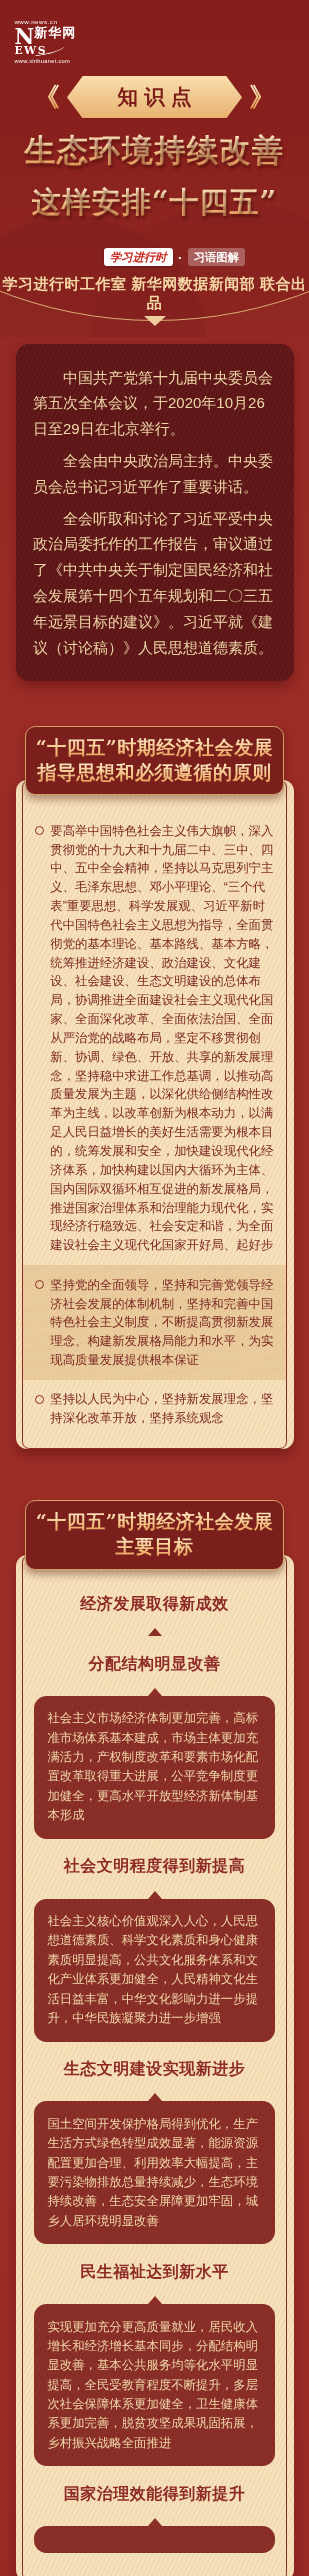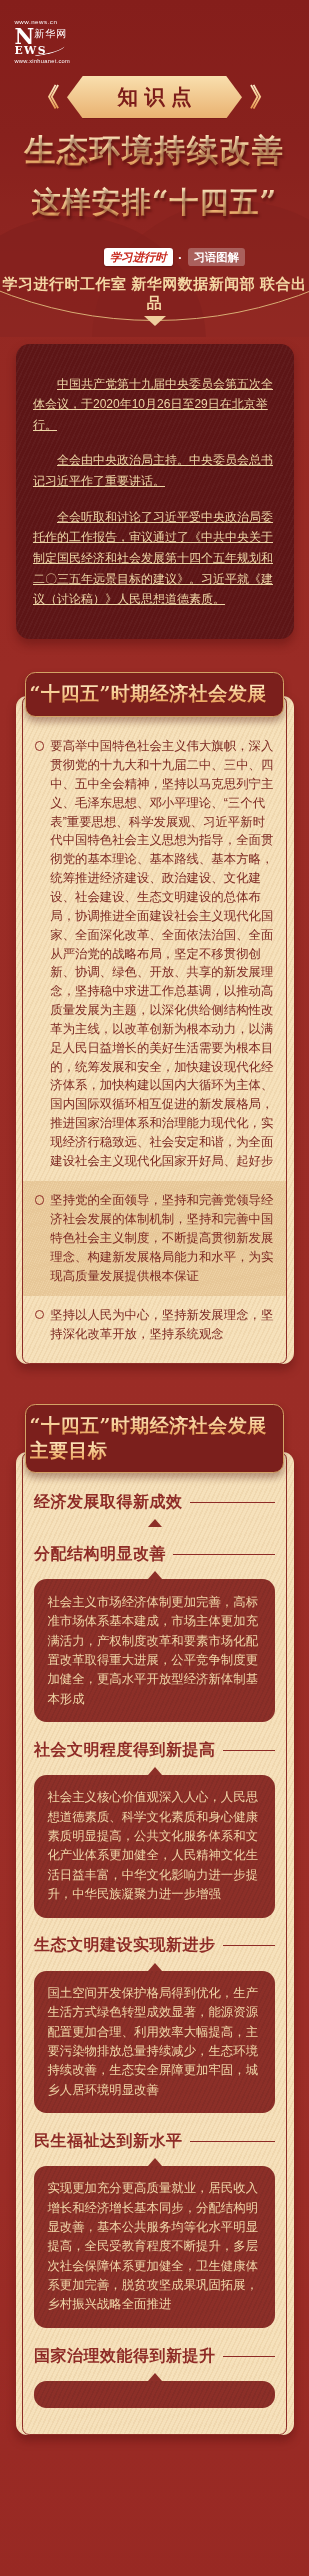--- a/index.html
+++ b/index.html
@@ -25,21 +25,21 @@
   .arc{position:absolute;left:50%;top:-531px;transform:translateX(-50%);
     width:850px;height:850px;border-radius:50%;border:1px solid #d9ad74;
     background:rgba(120,25,22,.25);}
   .tri-down{position:absolute;left:50%;top:316px;transform:translateX(-50%);
     width:0;height:0;border-left:11.3px solid transparent;border-right:11.3px solid transparent;
     border-top:10.3px solid #efce9d;}
   .xinhua{position:absolute;left:14.4px;top:18.5px;color:#fff;line-height:1;}
   .xh-url{font-size:6.2px;letter-spacing:0.5px;}
   .xh-row{margin-top:1.5px;white-space:nowrap;}
   .xh-n{font-family:"DejaVu Serif",serif;font-weight:bold;font-size:21.6px;}
-  .xh-cn{font-weight:normal;font-size:10px;vertical-align:7.2px;letter-spacing:1px;}
+  .xh-cn{font-weight:bold;font-size:13px;vertical-align:7.2px;letter-spacing:1px;}
   .xh-ews{font-family:"DejaVu Serif",serif;font-weight:bold;font-size:10.8px;letter-spacing:1.5px;margin-top:-2.1px;}
   .swoosh{display:inline-block;width:31px;height:6.2px;margin-left:-13.4px;
     border-bottom:1.5px solid #fff;border-radius:0 0 100% 30%;transform:rotate(-10deg);}
   .xh-url2{font-size:5.7px;margin-top:2.1px;letter-spacing:0.3px;}
   .badge-row{position:absolute;top:76px;left:0;right:0;display:flex;align-items:center;justify-content:center;gap:7.2px;}
   .chev{font-size:26px;line-height:1;}
   .hex{min-width:144px;padding:7.2px 15.5px;text-align:center;
     background:linear-gradient(180deg,#f9dfae,#e9b271);
     clip-path:polygon(9% 0,91% 0,100% 50%,91% 100%,9% 100%,0 50%);
     box-shadow:0 3.1px 5.2px rgba(70,8,8,.4);}
@@ -54,43 +54,43 @@
   .pill-dot{color:#fff;font-size:13.4px;font-weight:bold;}
   .pill-grey{background:rgba(255,255,255,.28);color:#fff;}
   .producer-line{position:absolute;top:275px;width:100%;text-align:center;
     color:#f4d7a4;font-size:15px;font-weight:bold;letter-spacing:0.5px;}
   
   .intro{margin:7.2px 15.5px 0;flex:none;}
   .panel{border-radius:13.4px;padding:14.4px 17.5px;
     background-color:#5d1516;
     background-image:repeating-linear-gradient(115deg,rgba(255,255,255,.03) 0 1.5px,transparent 1.5px 4.1px);
     box-shadow:0 5.2px 9.3px rgba(70,8,8,.35);}
-  .panel p{color:#eed6a6;font-size:12px;line-height:1.72;text-indent:2em;margin:15px 0;text-decoration:underline;}
+  .panel p{color:#eed6a6;font-size:15px;line-height:1.72;text-indent:2em;margin:6px 0;}
   
   section{flex:none;}
   .sec{margin-top:33px;}
-  .sec-header{position:relative;z-index:2;width:250px;margin:0 auto;
+  .sec-header{position:relative;z-index:2;width:250px;margin:12px auto;
     background:#7b1f1c;border:0.5px solid #d3a365;border-radius:10.3px;
-    padding:8.2px 3.1px 9.3px;text-align:left;box-shadow:0 4.1px 7.2px rgba(70,8,8,.35);}
+    padding:8.2px 3.1px 9.3px;text-align:center;box-shadow:0 4.1px 7.2px rgba(70,8,8,.35);}
   .sec-header span{display:block;font-size:19px;line-height:1.32;letter-spacing:0.5px;}
   .sec-header span:empty{display:none;}
   .card{position:relative;z-index:1;margin:-27px 15.5px 0;border-radius:11.3px;
     background-color:#f6e1bb;
     background-image:repeating-linear-gradient(115deg,rgba(173,116,52,.09) 0 1.5px,transparent 1.5px 4.1px);
     box-shadow:0 5.2px 9.3px rgba(70,8,8,.35);}
   .card-inner{border:1px solid #8e2b26;border-radius:7.2px;margin:6.2px;padding:30px 0 9.3px;}
   
   .row{display:flex;gap:6px;padding:10.3px 12.4px;}
   .row.dark{background-color:rgba(205,150,78,.22);
     background-image:repeating-linear-gradient(115deg,rgba(173,116,52,.10) 0 1.5px,transparent 1.5px 4.1px);}
   .ring{flex:none;width:7.2px;height:7.2px;border:1.5px solid #8e2b26;border-radius:50%;margin-top:4.1px;}
   .row p{margin:0;color:#7c2822;font-size:12.4px;line-height:1.52;}
   
   .goal{margin:8.2px 11.3px 17.5px;}
-  .goal-head{display:flex;align-items:center;gap:7.2px;}
+  .goal-head{display:flex;align-items:center;gap:7.2px;flex-direction:column;}
   .goal-head h3{margin:0;font-family:"DejaVu Serif",serif;font-size:16px;color:#8e2b26;white-space:nowrap;letter-spacing:0.5px;}
   .rule{flex:1;height:1px;background:#8e2b26;}
   .pointer{width:0;height:0;margin:6.2px auto 0;
     border-left:7.7px solid transparent;border-right:7.7px solid transparent;
     border-bottom:8.8px solid #8c2f28;}
   .goal-box{background-color:#8c2f28;
     background-image:repeating-linear-gradient(115deg,rgba(0,0,0,.06) 0 1.5px,transparent 1.5px 4.1px);
     border-radius:12.4px;padding:13.4px 13.4px;}
   .goal-box p{margin:0;color:#f1d7a8;font-size:12.4px;line-height:1.56;}
   
@@ -133,20 +133,21 @@
   <div class="panel">
     <p>中国共产党第十九届中央委员会第五次全体会议，于2020年10月26日至29日在北京举行。</p>
     <p>全会由中央政治局主持。中央委员会总书记习近平作了重要讲话。</p>
     <p>全会听取和讨论了习近平受中央政治局委托作的工作报告，审议通过了《中共中央关于制定国民经济和社会发展第十四个五年规划和二〇三五年远景目标的建议》。习近平就《建议（讨论稿）》人民思想道德素质。</p>
   </div>
 </section>
 
 <section class="sec">
   <div class="sec-header">
     <span class="gold">“十四五”时期经济社会发展</span>
+    <span class="gold">指导思想和必须遵循的原则</span>
   </div>
   <div class="card">
     <div class="card-inner">
       <div class="row">
         <span class="ring"></span>
         <p>要高举中国特色社会主义伟大旗帜，深入贯彻党的十九大和十九届二中、三中、四中、五中全会精神，坚持以马克思列宁主义、毛泽东思想、邓小平理论、“三个代表”重要思想、科学发展观、习近平新时代中国特色社会主义思想为指导，全面贯彻党的基本理论、基本路线、基本方略，统筹推进经济建设、政治建设、文化建设、社会建设、生态文明建设的总体布局，协调推进全面建设社会主义现代化国家、全面深化改革、全面依法治国、全面从严治党的战略布局，坚定不移贯彻创新、协调、绿色、开放、共享的新发展理念，坚持稳中求进工作总基调，以推动高质量发展为主题，以深化供给侧结构性改革为主线，以改革创新为根本动力，以满足人民日益增长的美好生活需要为根本目的，统筹发展和安全，加快建设现代化经济体系，加快构建以国内大循环为主体、国内国际双循环相互促进的新发展格局，推进国家治理体系和治理能力现代化，实现经济行稳致远、社会安定和谐，为全面建设社会主义现代化国家开好局、起好步</p>
       </div>
       <div class="row dark">
         <span class="ring"></span>
         <p>坚持党的全面领导，坚持和完善党领导经济社会发展的体制机制，坚持和完善中国特色社会主义制度，不断提高贯彻新发展理念、构建新发展格局能力和水平，为实现高质量发展提供根本保证</p>

